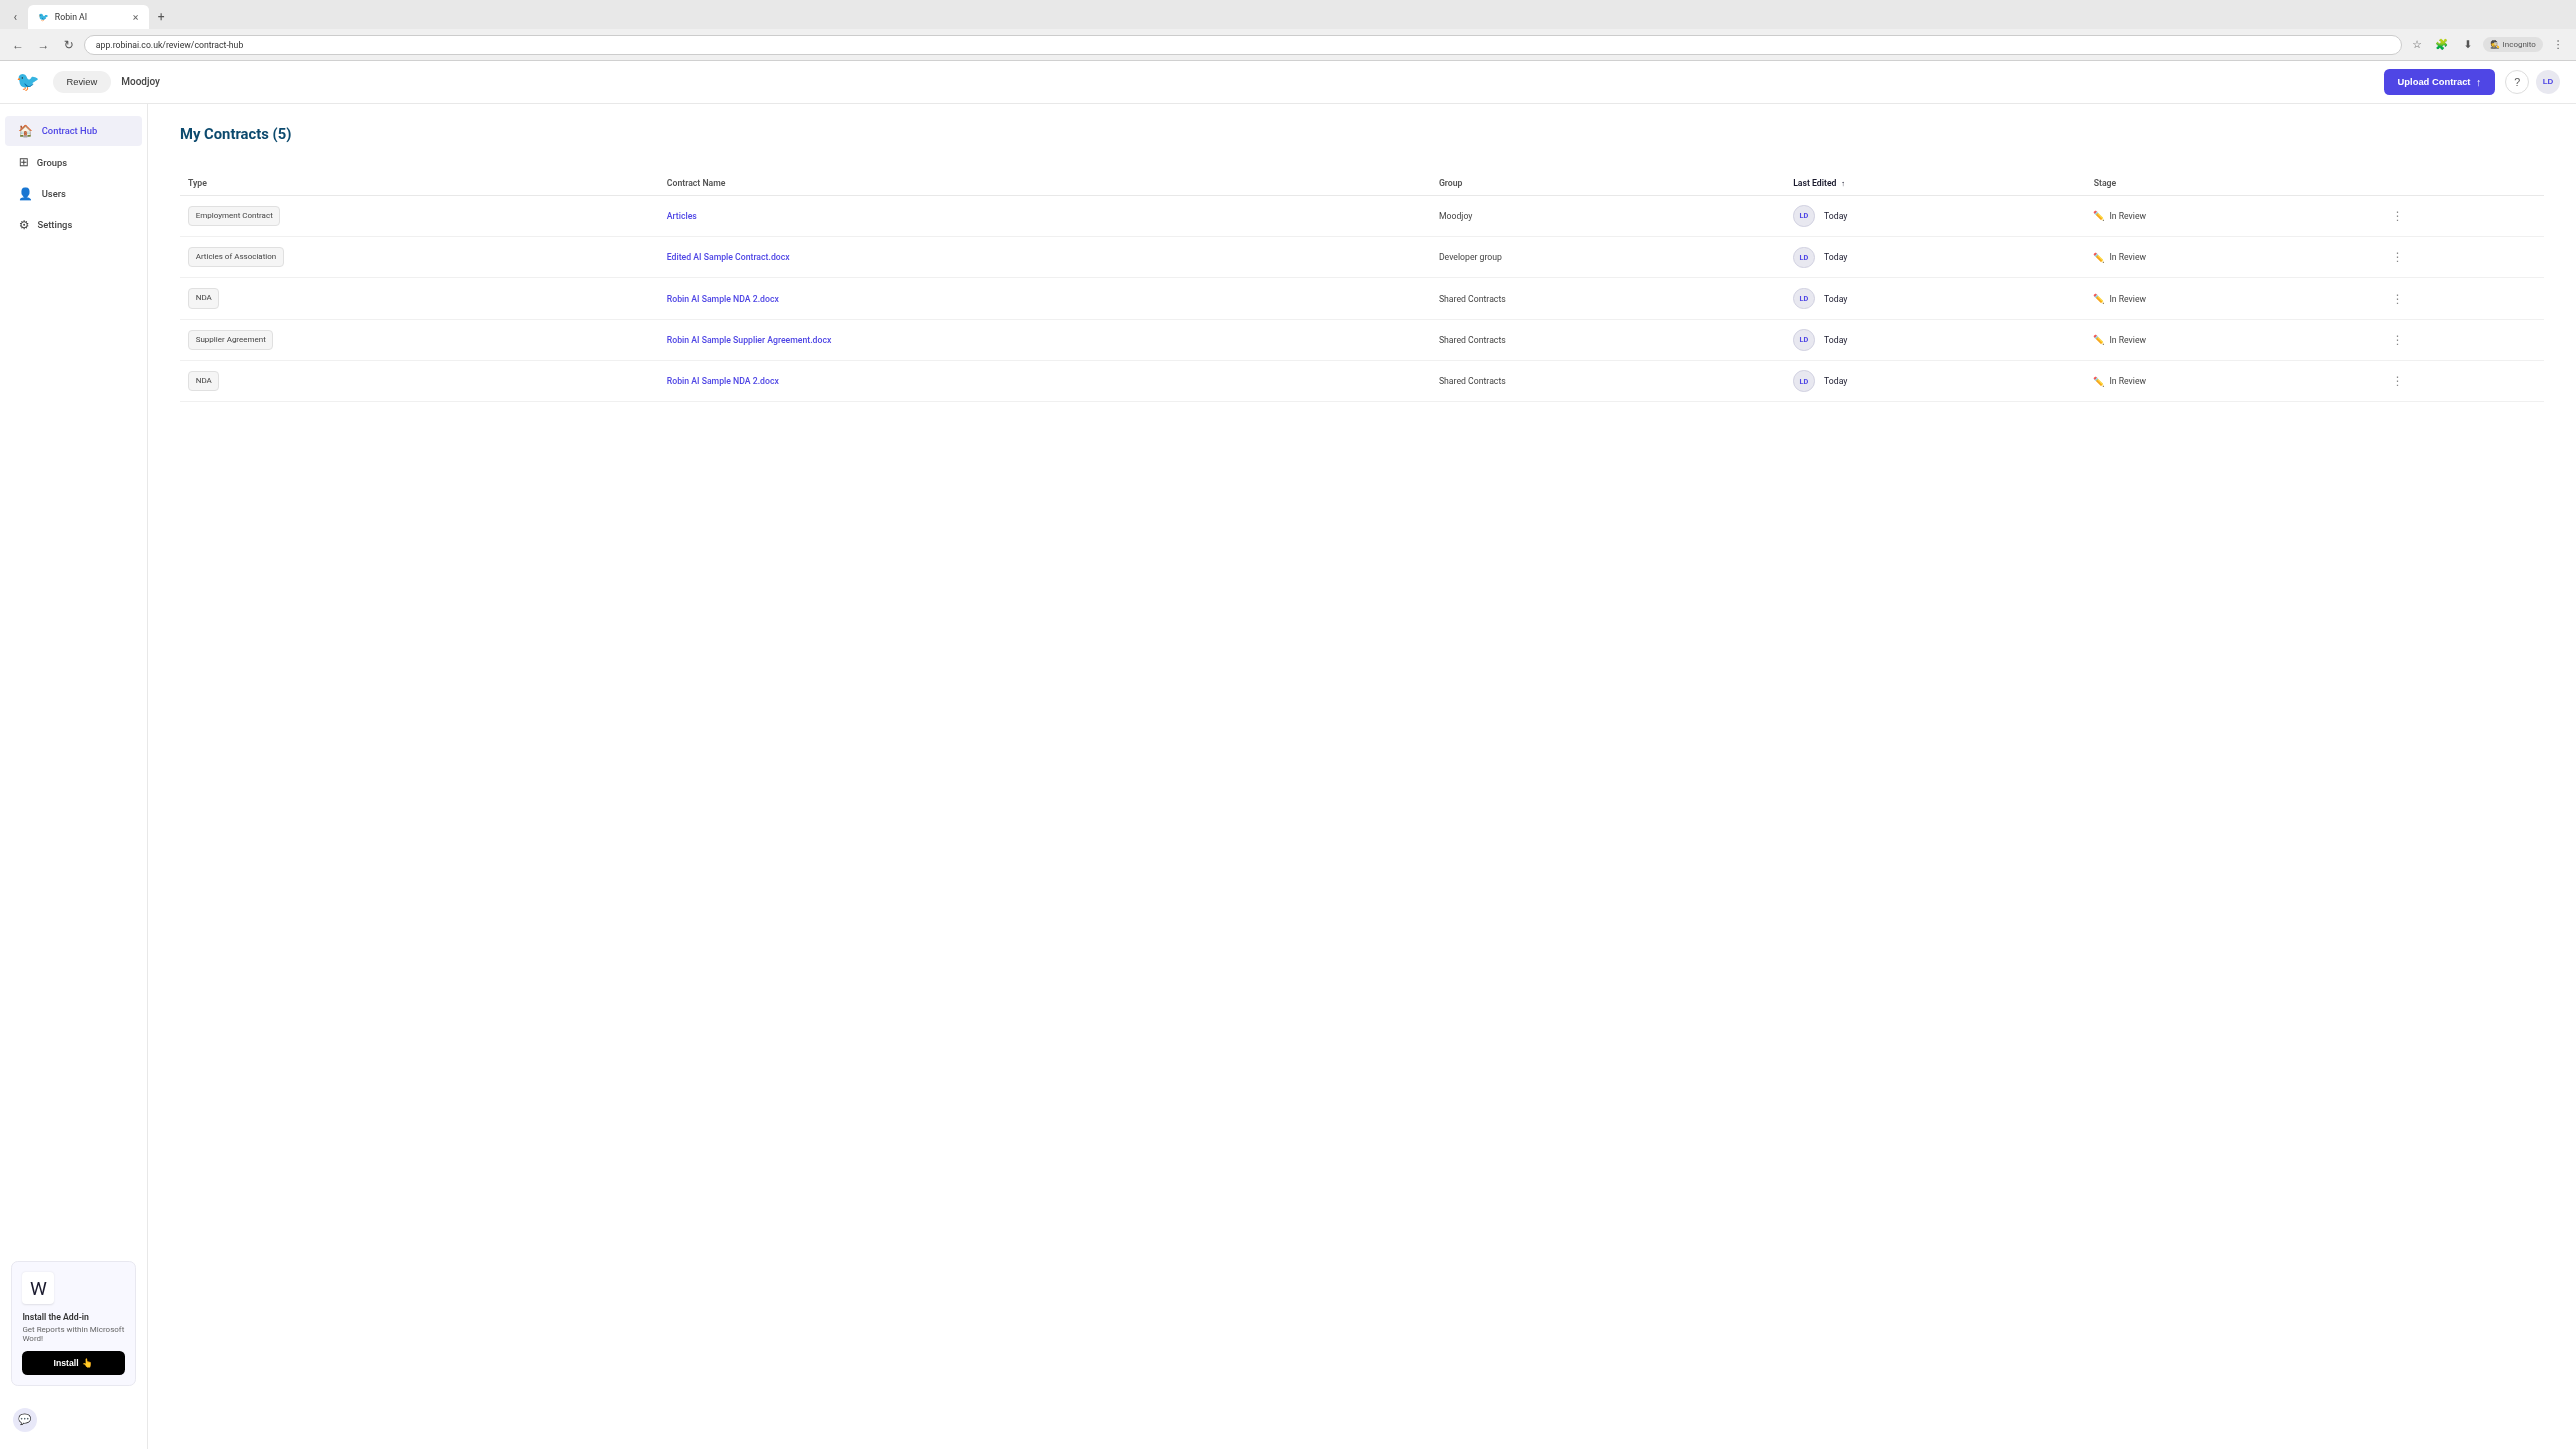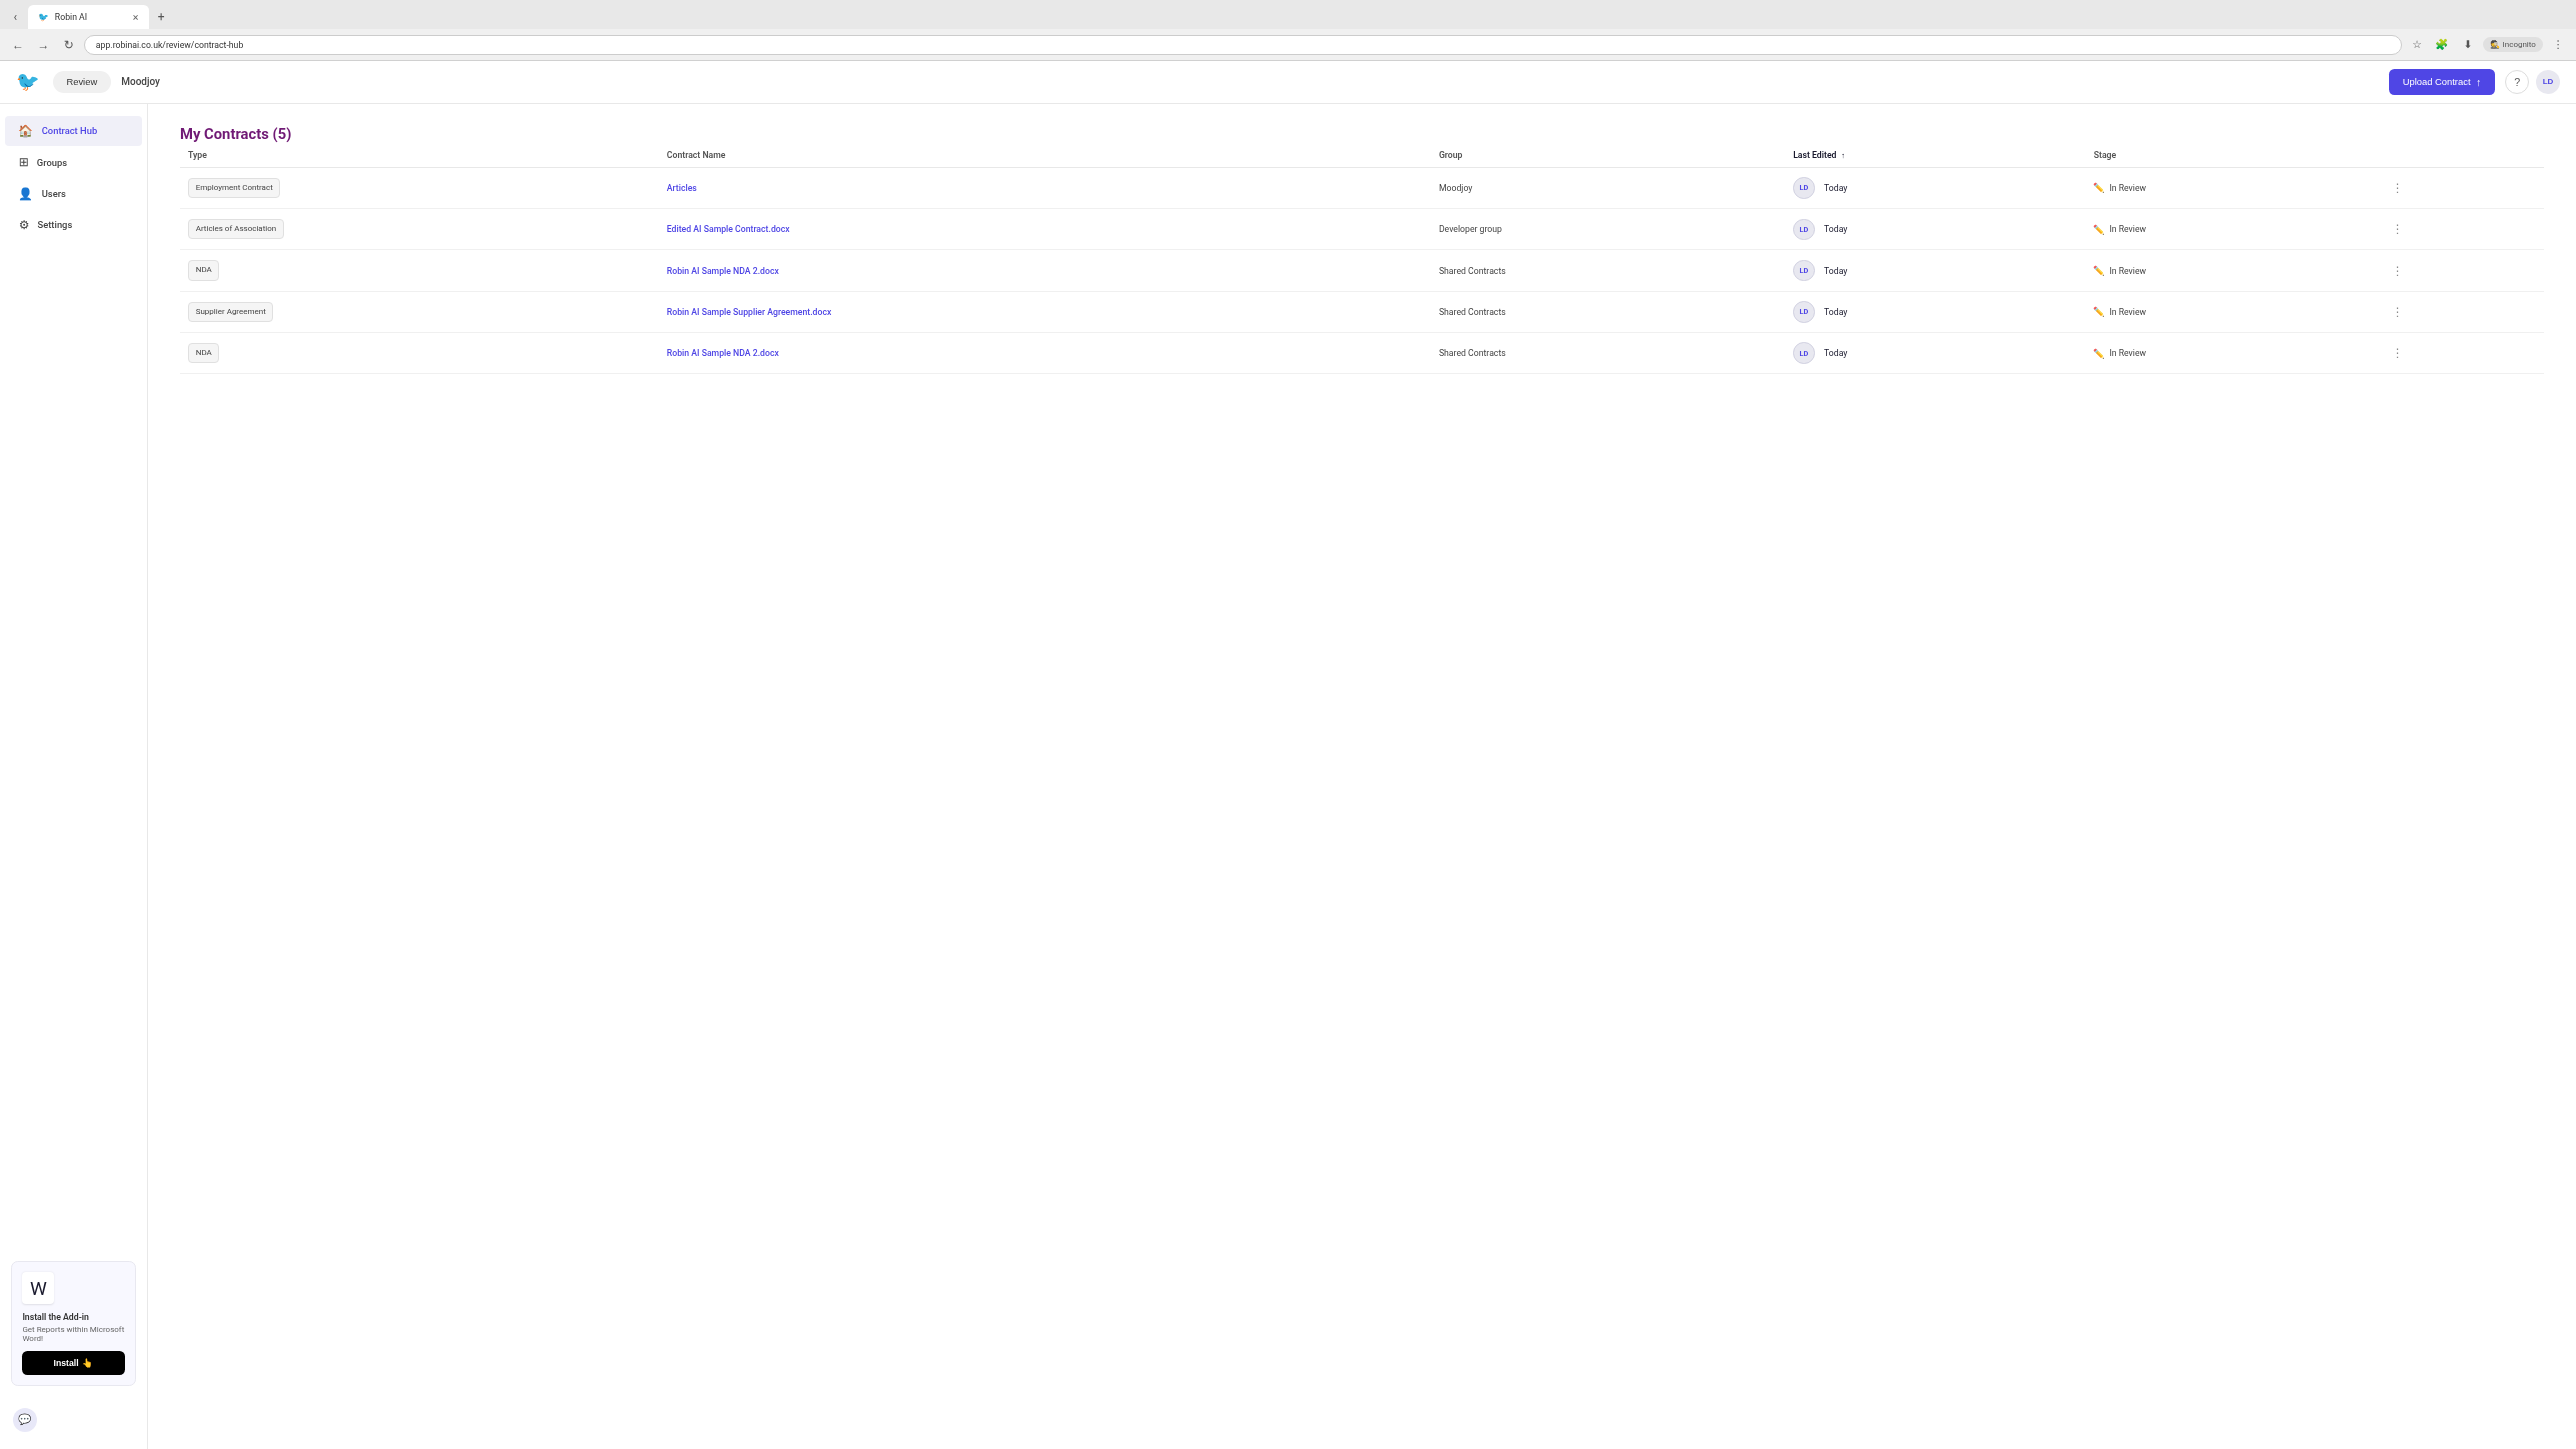--- a/index.html
+++ b/index.html
@@ -20,21 +20,21 @@
     .nav-action-btn { background: none; border: none; cursor: pointer; color: #555; font-size: 10.7px; width: 20px; height: 20px; display: flex; align-items: center; justify-content: center; }
     .incognito-badge { display: flex; align-items: center; gap: 2.7px; font-size: 8px; color: #555; background: #e0e0e0; padding: 2.7px 6.7px; border-radius: 8px; }
 
     
     .app-header { display: flex; align-items: center; padding: 0 16px; height: 43px; border-bottom: 0.7px solid #e8e8e8; background: #fff; }
     .header-logo { margin-right: 13.4px; }
     .logo-bird { font-size: 19px; color: #2d3748; }
     .header-review-btn { background: #f0f0f0; border: none; border-radius: 13.4px; padding: 5.4px 13.4px; font-size: 9.4px; font-weight: 500; cursor: pointer; color: #333; margin-right: 10.7px; }
     .header-org { font-size: 10px; color: #444; font-weight: 500; }
     .header-spacer { flex: 1; }
-    .upload-contract-btn { background: #4f46e5; color: #fff; border: none; border-radius: 5.4px; padding: 6.7px 13.4px; font-size: 9.4px; font-weight: 400; cursor: pointer; display: flex; align-items: center; gap: 5.4px; margin-right: 10.7px; }
+    .upload-contract-btn { background: #4f46e5; color: #fff; border: none; border-radius: 5.4px; padding: 6.7px 13.4px; font-size: 9.4px; font-weight: 700; cursor: pointer; display: flex; align-items: center; gap: 5.4px; margin-right: 10.7px; }
     .upload-contract-btn .upload-icon { font-size: 10.7px; }
     .help-btn { width: 24px; height: 24px; border-radius: 50%; border: 0.7px solid #ddd; background: none; cursor: pointer; display: flex; align-items: center; justify-content: center; font-size: 10.7px; color: #555; margin-right: 6.7px; }
     .avatar-btn { width: 24px; height: 24px; border-radius: 50%; background: #e8e8f0; border: none; cursor: pointer; display: flex; align-items: center; justify-content: center; font-size: 8px; font-weight: 700; color: #4f46e5; }
 
     
     .app-body { display: flex; height: calc(100vh - 43px - 57px); }
 
     
     .sidebar { width: 148px; background: #fff; border-right: 0.7px solid #e8e8e8; padding: 10.7px 0; display: flex; flex-direction: column; flex-shrink: 0; }
     .sidebar-nav { flex: 1; }
@@ -44,21 +44,21 @@
     .sidebar-addon { margin: 10.7px; background: #f8f8ff; border: 0.7px solid #e8e8f0; border-radius: 6.7px; padding: 10.7px; }
     .addon-word-icon { font-size: 21.5px; margin-bottom: 8px; display: flex; align-items: center; justify-content: center; width: 32px; height: 32px; background: #fff; border-radius: 4px; box-shadow: 0 0.7px 2px rgba(0,0,0,0.1); }
     .addon-title { font-weight: 600; font-size: 8.7px; color: #333; margin-bottom: 2.7px; }
     .addon-desc { font-size: 8px; color: #666; margin-bottom: 8px; }
     .addon-install-btn { width: 100%; background: #000000; color: #fff; border: none; border-radius: 5.4px; padding: 6.7px; font-size: 8.7px; font-weight: 600; cursor: pointer; display: flex; align-items: center; justify-content: center; gap: 4px; }
     .sidebar-bottom { padding: 10.7px 13.4px; }
     .chat-bubble-btn { width: 24px; height: 24px; border-radius: 50%; background: #e8e8f8; border: none; cursor: pointer; display: flex; align-items: center; justify-content: center; font-size: 10.7px; }
 
     
     .main-content { flex: 1; padding: 21.5px 32px; overflow-y: auto; background: #fff; }
-    .page-title { font-size: 14.8px; font-weight: 700; color: #701a75; margin-bottom: 0; }
+    .page-title { font-size: 14.8px; font-weight: 700; color: #0c4a6e; margin-bottom: 28px; }
 
     
     .contracts-table { width: 100%; border-collapse: collapse; }
     .contracts-table th { text-align: left; padding: 6.7px 8px; font-size: 8.7px; font-weight: 600; color: #555; border-bottom: 0.7px solid #e8e8e8; }
     .contracts-table th.sorted { color: #1a1a2e; }
     .sort-arrow { margin-left: 2.7px; font-size: 7.4px; }
     .contracts-table td { padding: 9.4px 8px; border-bottom: 0.7px solid #f0f0f0; vertical-align: middle; font-size: 8.7px; }
     .type-badge { display: inline-block; background: #f5f5f5; border: 0.7px solid #e0e0e0; border-radius: 4px; padding: 4px 6.7px; font-size: 8px; color: #444; text-align: center; line-height: 1.3; }
     .contract-link { color: #4f46e5; text-decoration: none; font-weight: 500; }
     .group-text { color: #444; }

